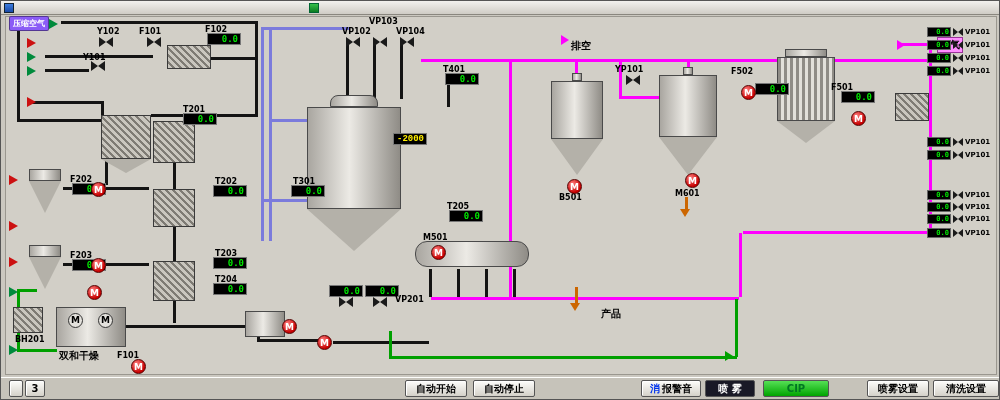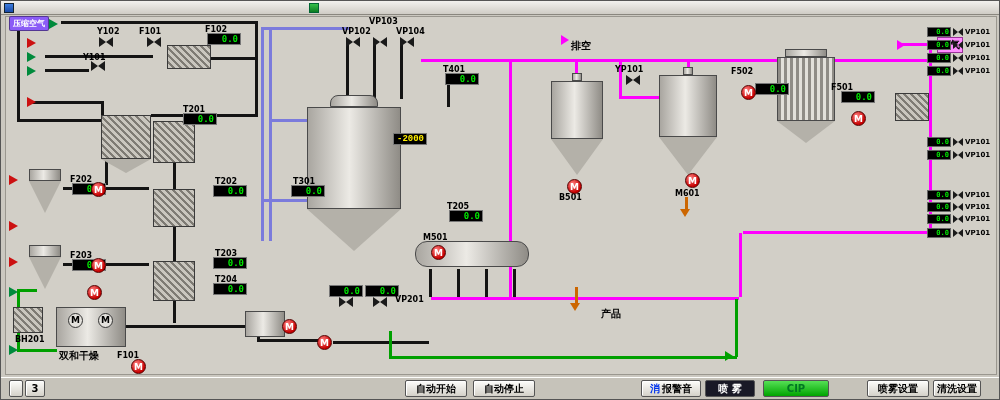--- a/index.html
+++ b/index.html
@@ -363,18 +363,18 @@
       </div>
       <div class="abs btn dark" style="left: 704px; top: 379px; width: 50px; height: 17px;">
         <span>喷 雾</span>
       </div>
       <div class="abs btn green" style="left: 762px; top: 379px; width: 66px; height: 17px;">
         <span>CIP</span>
       </div>
       <div class="abs btn" style="left: 866px; top: 379px; width: 62px; height: 17px;">
         <span>喷雾设置</span>
       </div>
-      <div class="abs btn" style="left: 932px; top: 379px; width: 48px; height: 17px;">
+      <div class="abs btn" style="left: 932px; top: 379px; width: 66px; height: 17px;">
         <span>清洗设置</span>
       </div>
     </div>
   <div id="bottombar"></div>
 </div>
 
 </body></html>

